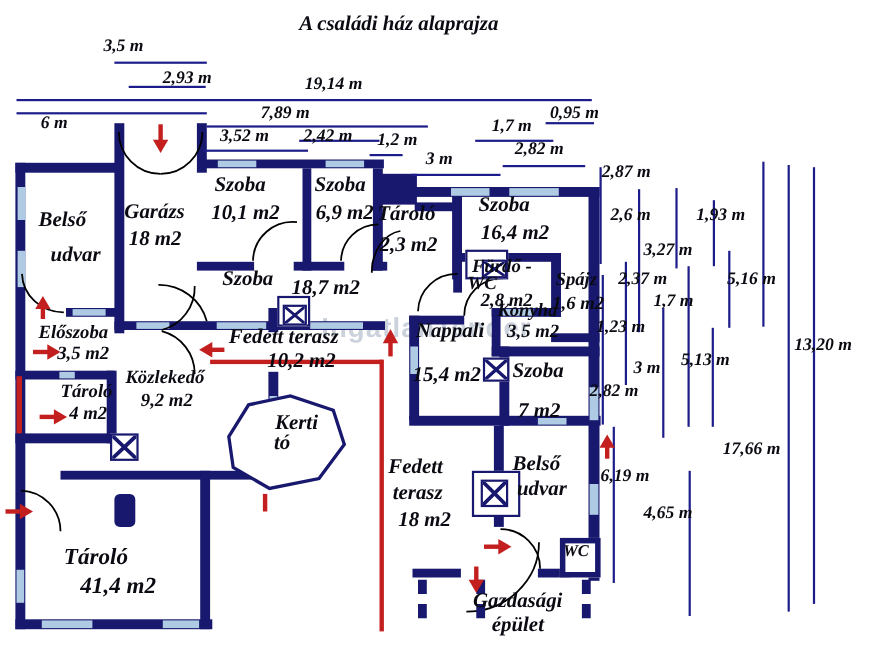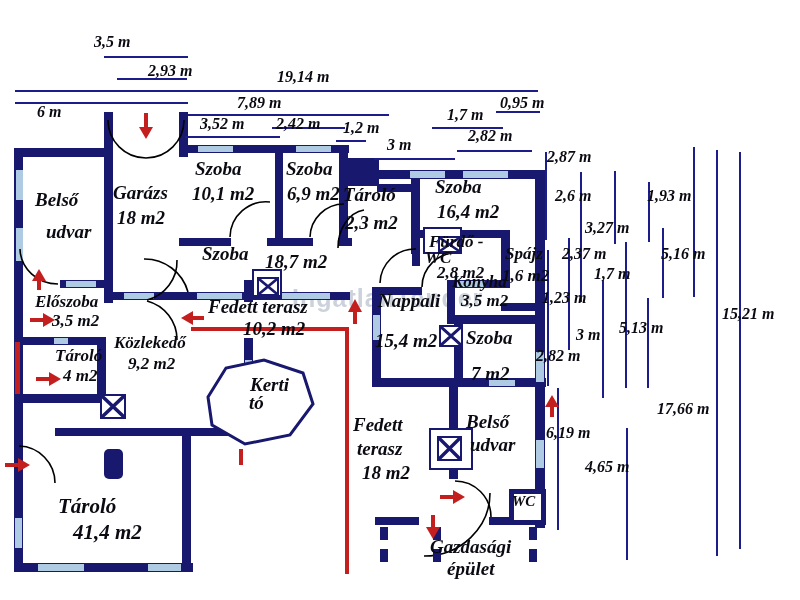--- a/index.html
+++ b/index.html
@@ -235,45 +235,46 @@
   <div class="xo" style="left:429px;top:428px;width:40px;height:38px"></div>
   <div class="xb" style="left:437px;top:436px;width:21px;height:21px">
       <svg viewBox="0 0 10 10" preserveAspectRatio="none">
         <path d="M0 0L10 10M10 0L0 10" stroke="#18186e" stroke-width="1.6"></path>
       </svg>
     </div>
 
   <div class="obj" style="left:104px;top:449px;width:19px;height:30px"></div>
   <div class="wcbox" style="left:509px;top:489px;width:27px;height:26px"></div>
 
+  <div class="t title" style="left:272px;top:12px">A családi ház alaprajza</div>
 
   <div class="t dt" style="left:94px;top:34px">3,5 m</div>
   <div class="t dt" style="left:148px;top:63px">2,93 m</div>
   <div class="t dt" style="left:277px;top:69px">19,14 m</div>
   <div class="t dt" style="left:237px;top:95px">7,89 m</div>
   <div class="t dt" style="left:37px;top:104px">6 m</div>
   <div class="t dt" style="left:200px;top:116px">3,52 m</div>
   <div class="t dt" style="left:276px;top:116px">2,42 m</div>
   <div class="t dt" style="left:343px;top:120px">1,2 m</div>
   <div class="t dt" style="left:387px;top:137px">3 m</div>
   <div class="t dt" style="left:447px;top:107px">1,7 m</div>
   <div class="t dt" style="left:500px;top:95px">0,95 m</div>
   <div class="t dt" style="left:468px;top:128px">2,82 m</div>
 
   <div class="t dt" style="left:547px;top:149px">2,87 m</div>
   <div class="t dt" style="left:555px;top:188px">2,6 m</div>
-  <div class="t dt" style="left:647px;top:188px">1,93 m</div>
+  <div class="t dt" style="left:633px;top:188px">1,93 m</div>
   <div class="t dt" style="left:585px;top:220px">3,27 m</div>
   <div class="t dt" style="left:661px;top:246px">5,16 m</div>
   <div class="t dt" style="left:562px;top:246px">2,37 m</div>
   <div class="t dt" style="left:594px;top:266px">1,7 m</div>
   <div class="t dt" style="left:542px;top:290px">1,23 m</div>
   <div class="t dt" style="left:576px;top:327px">3 m</div>
   <div class="t dt" style="left:619px;top:320px">5,13 m</div>
-  <div class="t dt" style="left:722px;top:306px">15,21 m</div>
+  <div class="t dt" style="left:722px;top:306px">13,20 m</div>
   <div class="t dt" style="left:536px;top:348px">2,82 m</div>
   <div class="t dt" style="left:657px;top:401px">17,66 m</div>
   <div class="t dt" style="left:546px;top:425px">6,19 m</div>
   <div class="t dt" style="left:585px;top:459px">4,65 m</div>
 
   <div class="t rl" style="left:35px;top:190px">Belső</div>
   <div class="t rl" style="left:46px;top:222px">udvar</div>
   <div class="t rl" style="left:113px;top:183px">Garázs</div>
   <div class="t rl" style="left:117px;top:208px">18 m2</div>
   <div class="t rl" style="left:195px;top:159px">Szoba</div>

